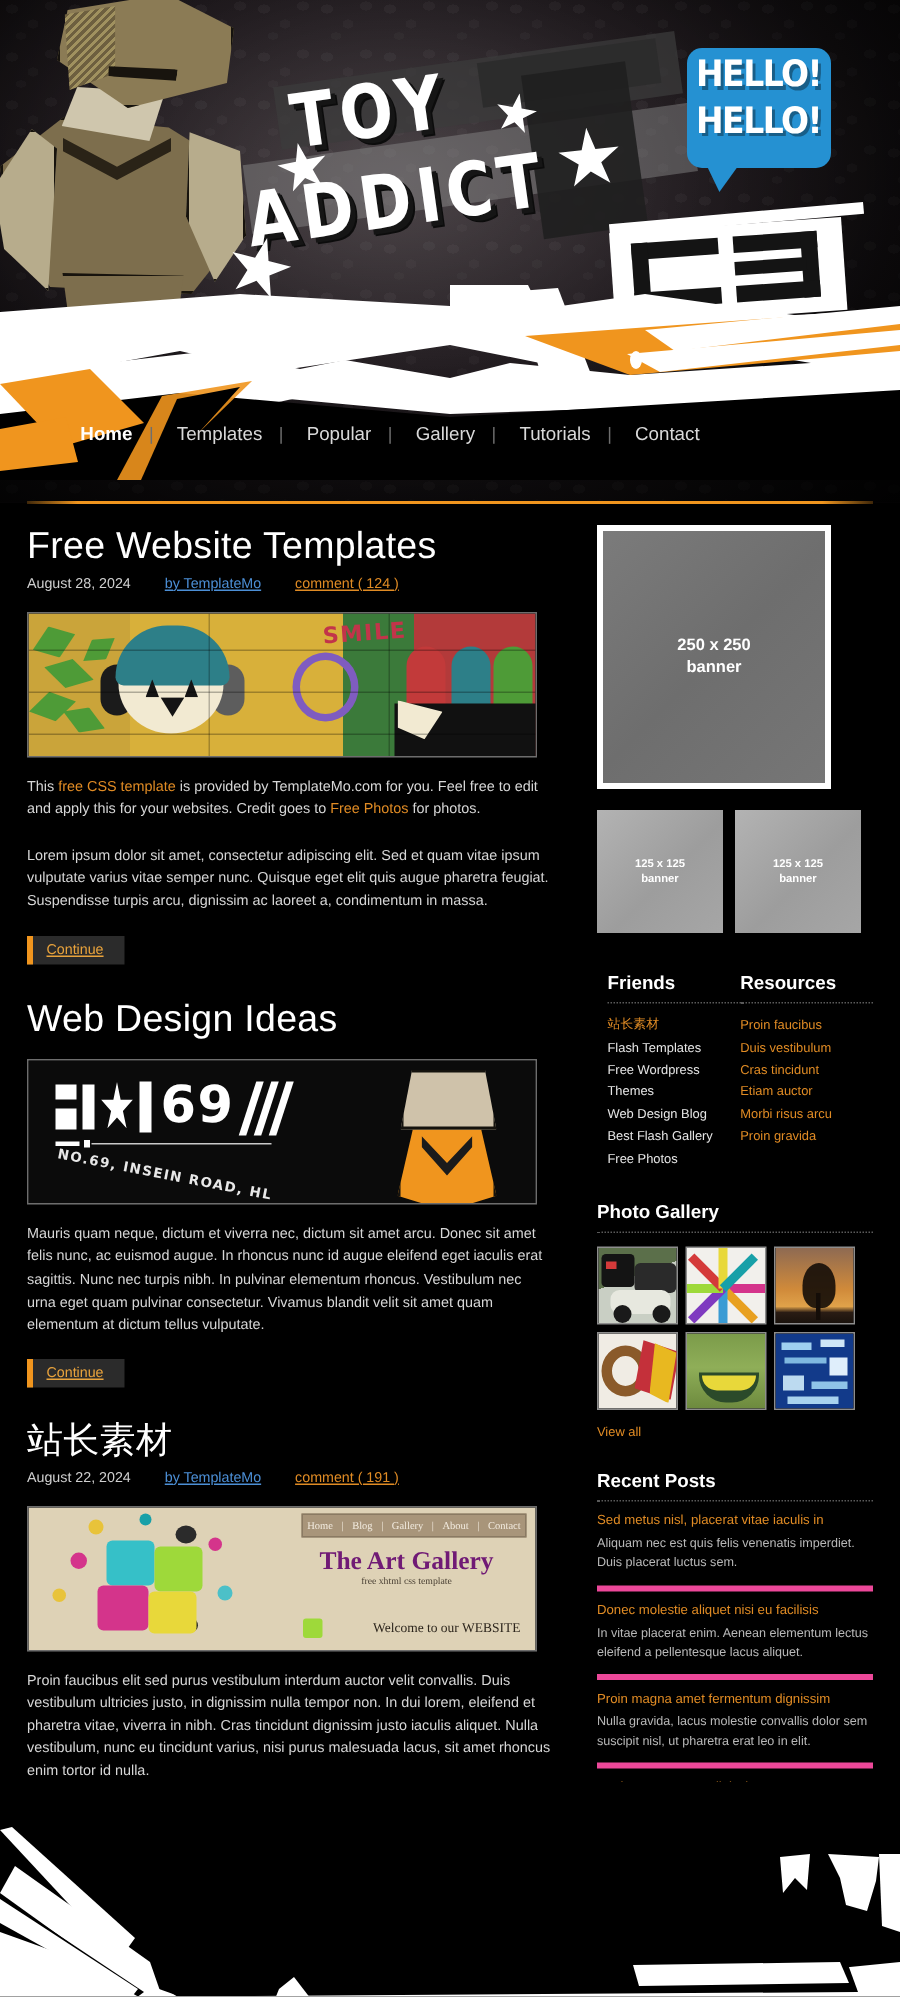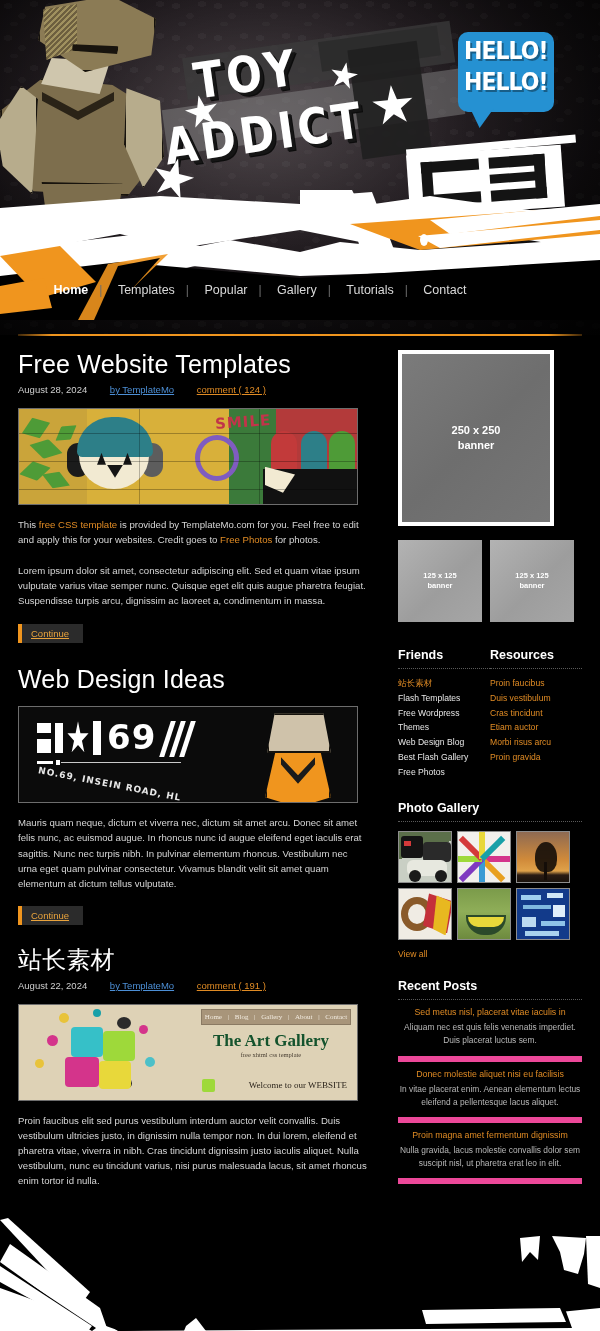--- a/index.html
+++ b/index.html
@@ -117,47 +117,47 @@
   .t69 .road { position:absolute; left:18px; top:72px; font:700 9px "DejaVu Sans",sans-serif; color:#e8e8e8; transform:rotate(11deg); letter-spacing:1px; }
   .t69 .fig { position:absolute; right:24px; top:6px; width:70px; height:90px; }
   .t69 .hat { position:absolute; left:4px; top:0; width:64px; height:40px; background:#cfc2aa; border:2px solid #15120d; clip-path:polygon(12% 0,88% 0,100% 100%,0 100%); }
   .t69 .tors { position:absolute; left:2px; top:38px; width:66px; height:56px; background:#f0951e; border:2px solid #15120d; clip-path:polygon(16% 0,84% 0,100% 82%,50% 100%,0 82%); }
   .t69 .v { position:absolute; left:18px; top:44px; width:34px; height:30px; background:#1b1b1b; clip-path:polygon(0 0,50% 60%,100% 0,100% 24%,50% 88%,0 24%); }
   .t69 .ldr { position:absolute; left:100px; top:60px; width:96px; height:1px; background:#9a9a9a; }
 
   
   .ag { position:absolute; inset:0; background:#ded2b6; }
   .ag .nav { position:absolute; right:6px; top:4px; width:150px; height:16px; background:#a8957a; border:1px solid #8a7a63; font:7px "Liberation Serif",serif; color:#f3ece0; display:flex; align-items:center; justify-content:space-around; }
-  .ag .ttl { position:absolute; right:10px; top:26px; width:152px; text-align:center; font:700 17px "Liberation Serif",serif; color:#14532d; }
+  .ag .ttl { position:absolute; right:10px; top:26px; width:152px; text-align:center; font:700 17px "Liberation Serif",serif; color:#701a75; }
   .ag .sub { position:absolute; right:10px; top:46px; width:152px; text-align:center; font:6.5px "Liberation Serif",serif; color:#4a4034; }
   .ag .wel { position:absolute; right:10px; bottom:10px; width:152px; text-align:right; font:9px "Liberation Serif",serif; color:#2c251c; }
   .ag .puz { position:absolute; background:#e8e8e8; }
   .ag .spl { position:absolute; border-radius:50%; }
 
   
   .ban250 { width:156px; height:176px; border:4px solid #fff; background:linear-gradient(135deg,#7b7b7b,#6e6e6e 50%,#767676); display:flex; align-items:center; justify-content:center; }
   .ban250 span { color:#fff; font-weight:bold; font-size:11px; text-align:center; line-height:1.35; }
   .row125 { display:flex; gap:8px; margin-top:14px; }
   .ban125 { width:84px; height:82px; background:linear-gradient(135deg,#b3b3b3,#9d9d9d 55%,#a6a6a6); display:flex; align-items:center; justify-content:center; }
   .ban125 span { color:#fff; font-weight:bold; font-size:7.5px; text-align:center; line-height:1.4; }
 
   .sideH { color:#ffffff; font-size:12.5px; font-weight:bold; margin-top:26px; }
   .dots { border-bottom:1px dotted #5a5a5a; margin-top:6px; }
-  .twocol { display:flex; margin-top:0; }
+  .twocol { display:flex; margin-top:0;margin-left:7px; }
   .twocol > div { width:50%; }
   .lnk { display:block; font-size:8.6px; line-height:1.72; text-decoration:none; }
   .lnk.w { color:#e6e6e6; }
   .lnk.w.cjk { color:#e08b24; font-family:"DejaVu Sans",sans-serif; }
   .lnk.o { color:#e08b24; }
 
   .gal { display:flex; flex-wrap:wrap; gap:5px; margin-top:9px; width:184px; }
   .gcell { width:54px; height:52px; border:1px solid #8d8d8d; overflow:hidden; position:relative; }
   .viewall { display:inline-block; margin-top:9px; color:#e08b24; font-size:8.6px; text-decoration:none; }
 
-  .rp { border-bottom:6px solid #ec4899; padding:7px 0 8px;text-align:center; }
+  .rp { border-bottom:4px solid #ec4899; padding:7px 0 8px; }
   .rp:first-of-type { padding-top:7px; }
   .rp a { display:block; color:#e08b24; font-size:8.8px; text-decoration:none; }
   .rp p { color:#b8b8b8; font-size:8.4px; line-height:1.55; margin-top:4px; }
   .morep { display:inline-block; margin-top:8px; color:#e08b24; font-size:8.8px; text-decoration:none; }
 
   
   .footer { position:absolute; left:0; top:1188px; width:600px; height:143px; background:#ffffff; overflow:hidden; }
 </style>
 </head>
 <body>

